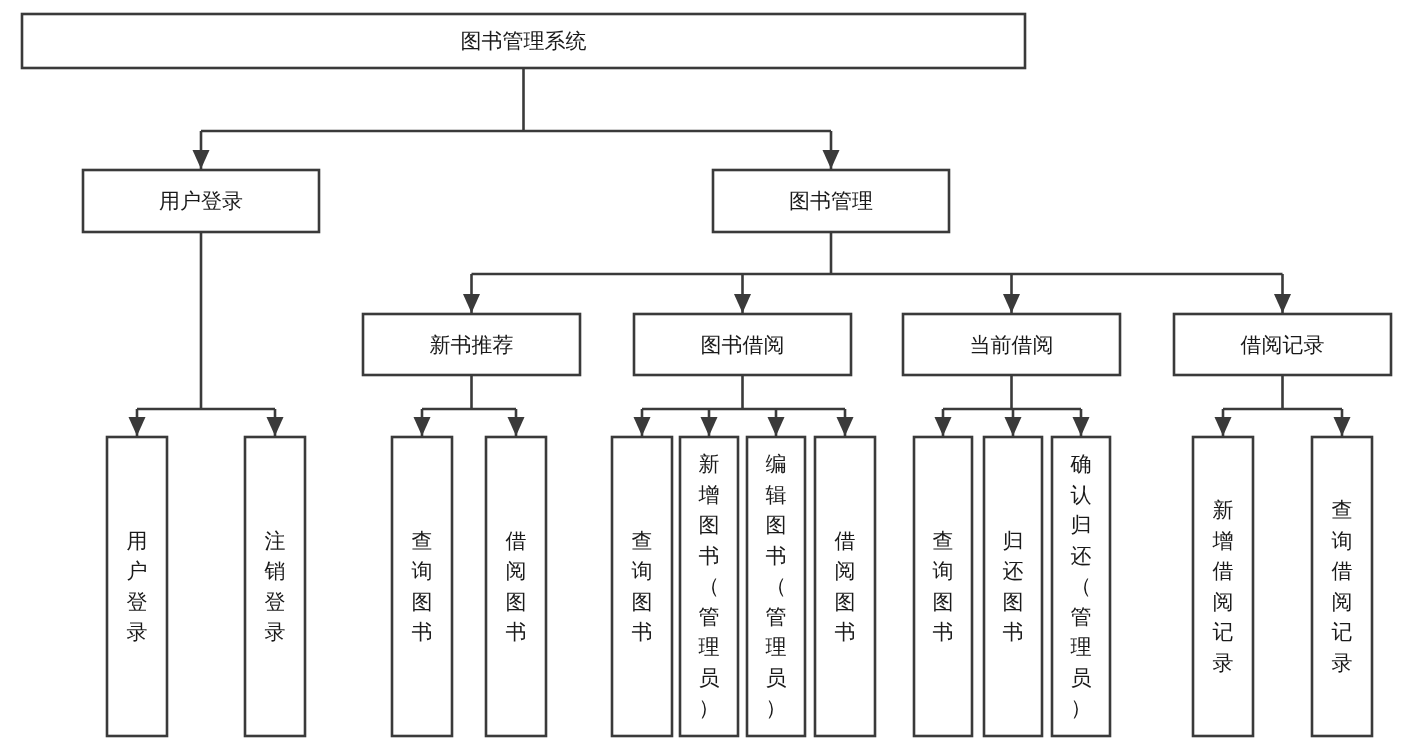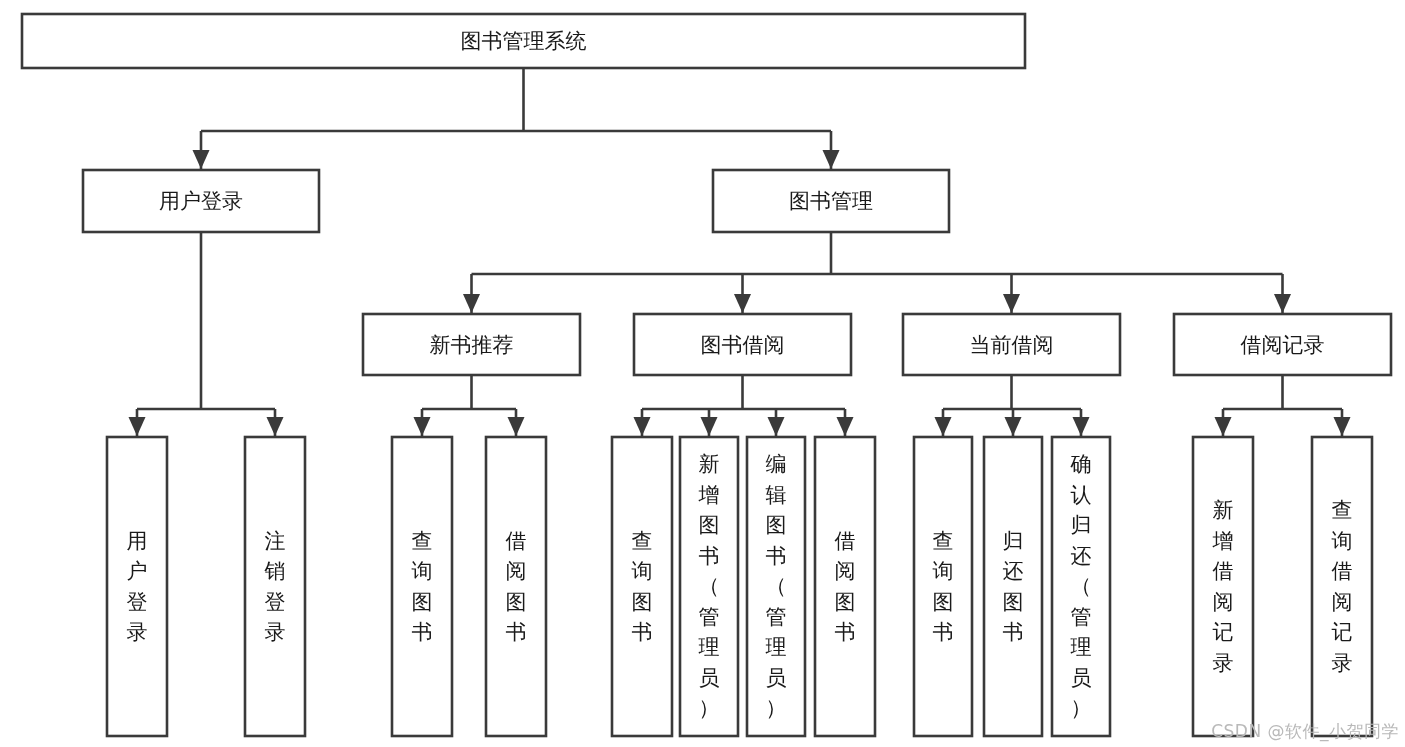--- a/index.html
+++ b/index.html
@@ -201,14 +201,13 @@
         <g>
           <rect x="1191" y="437" width="60" height="299" class="node-box"></rect>
           <text x="1221" y="517" class="node-label-v"><tspan x="1221" dy="0">新</tspan><tspan x="1221" dy="30.5">增</tspan><tspan x="1221" dy="30.5">借</tspan><tspan x="1221" dy="30.5">阅</tspan><tspan x="1221" dy="30.5">记</tspan><tspan x="1221" dy="30.5">录</tspan></text>
         </g>
         <g>
           <rect x="1310" y="437" width="60" height="299" class="node-box"></rect>
           <text x="1340" y="517" class="node-label-v"><tspan x="1340" dy="0">查</tspan><tspan x="1340" dy="30.5">询</tspan><tspan x="1340" dy="30.5">借</tspan><tspan x="1340" dy="30.5">阅</tspan><tspan x="1340" dy="30.5">记</tspan><tspan x="1340" dy="30.5">录</tspan></text>
         </g>
       </g>
   </svg>
-  <div class="watermark">CSDN @软件_小贺同学</div>
 </div>
 
 </body></html>

